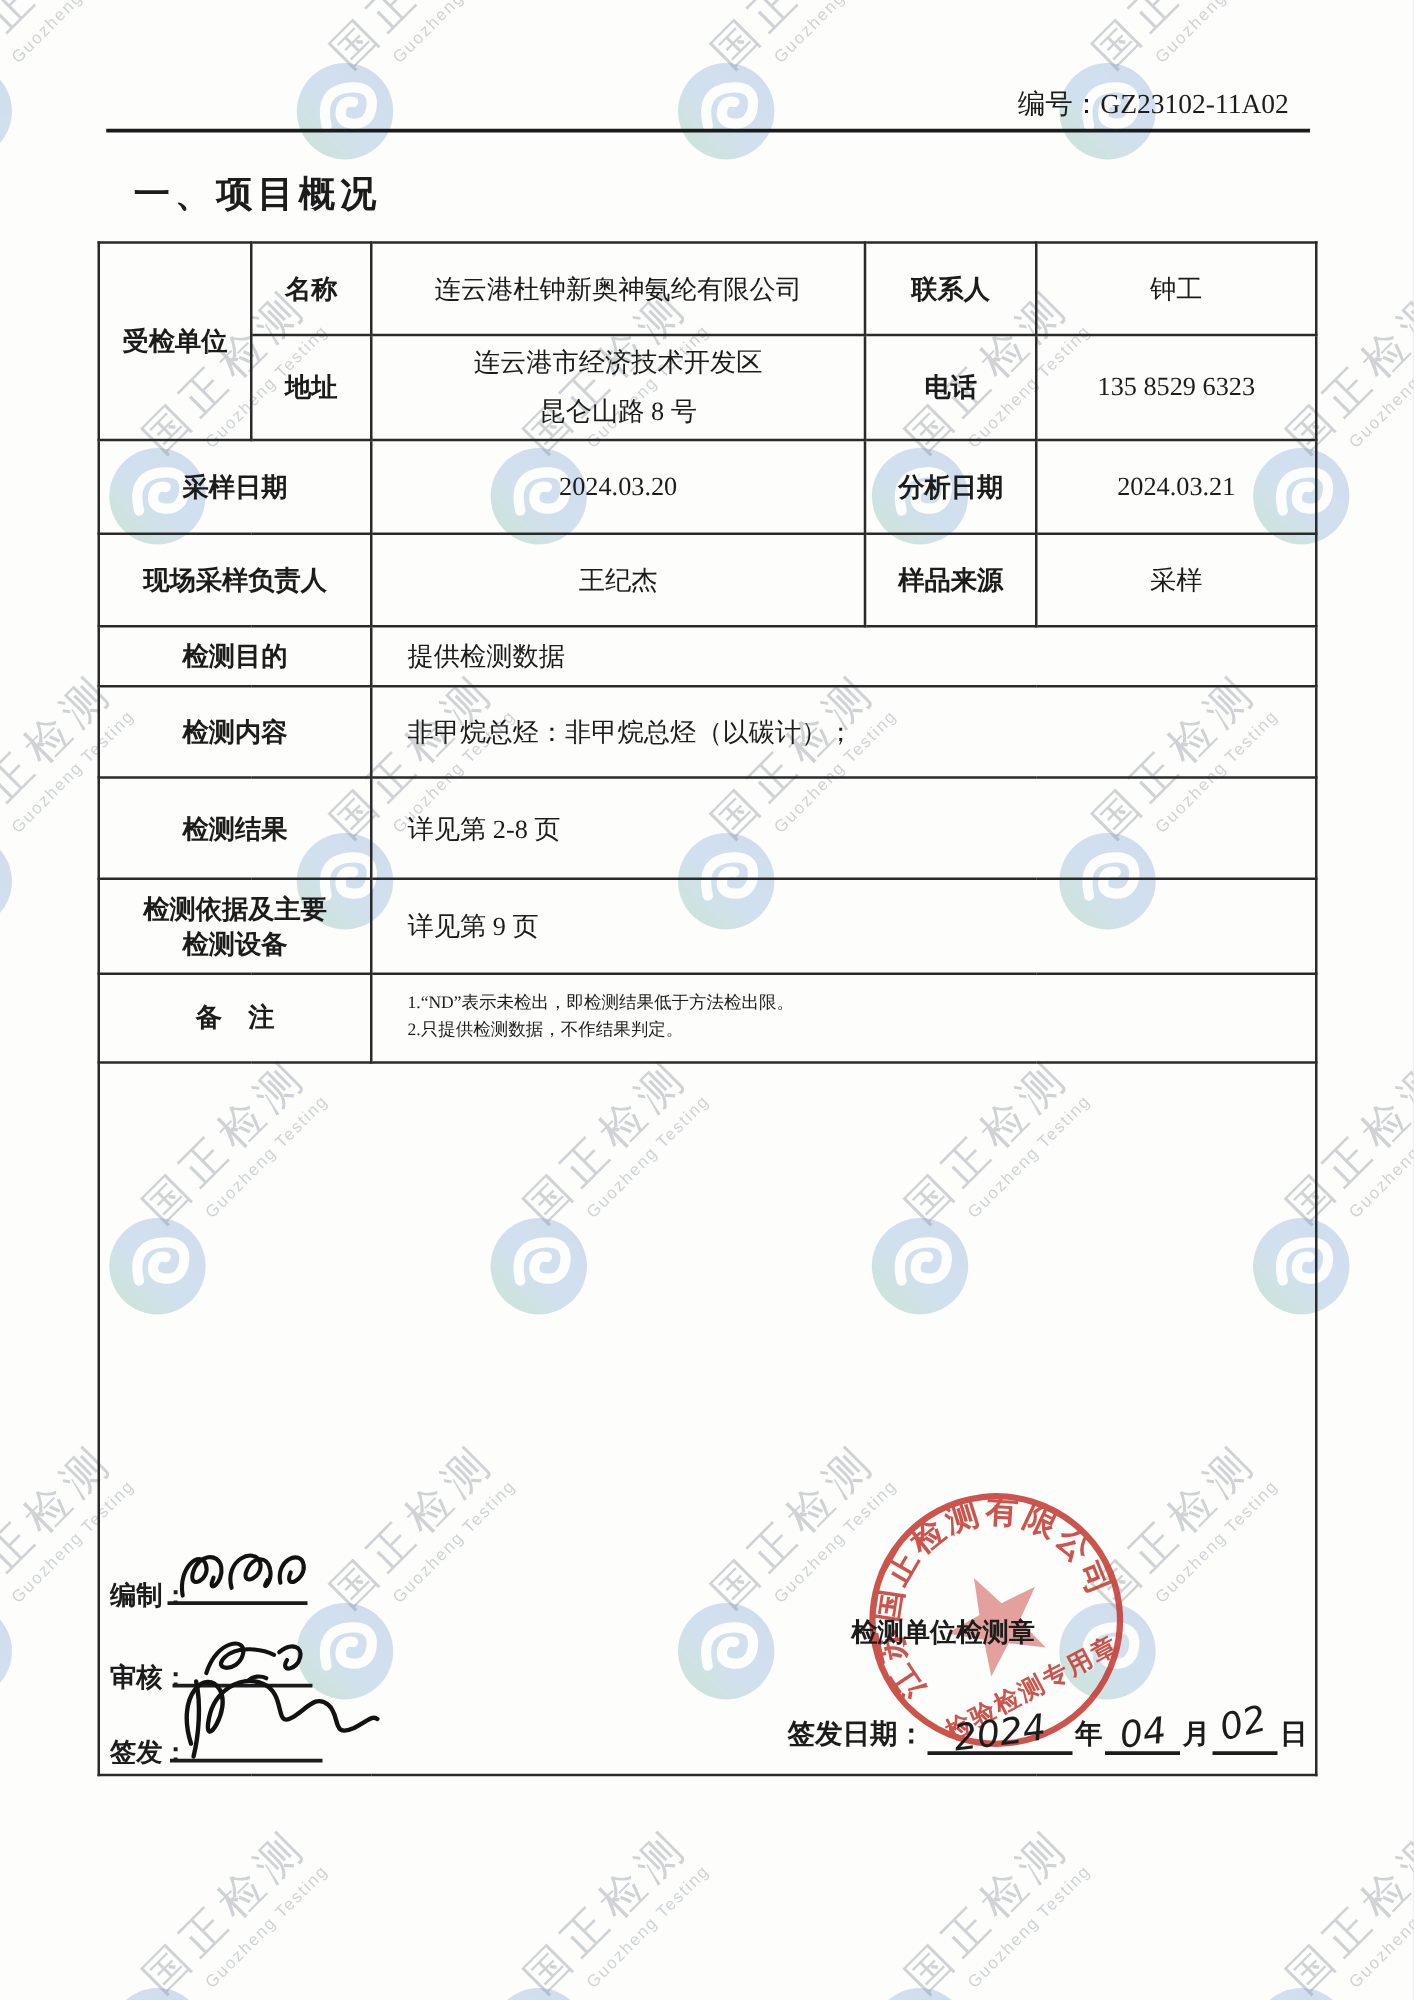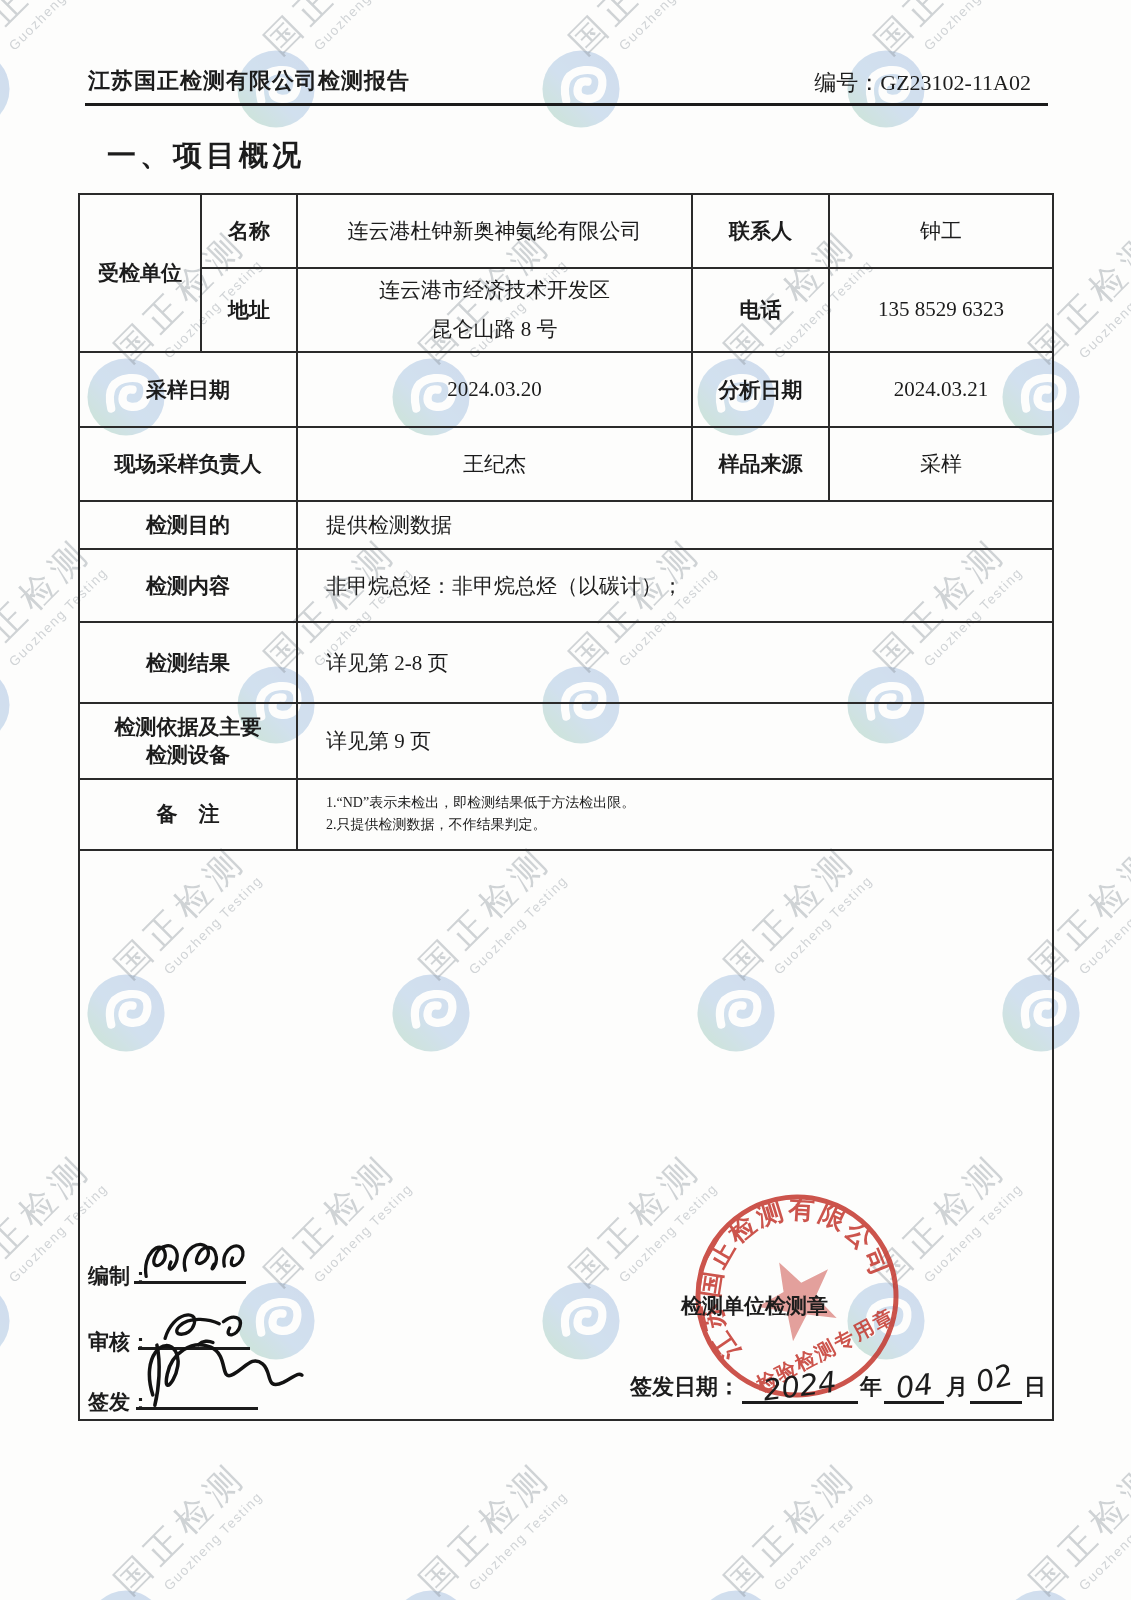--- a/index.html
+++ b/index.html
@@ -50,21 +50,21 @@
   .sig-underline{position:absolute;height:3px;background:#1c1c1c;}
   .sig-scribble{position:absolute;}
   
   .stamp-svg{position:absolute;left:689px;top:1188px;transform:rotate(-28deg);opacity:.85;}
   .stamp-ring{stroke:#c4372e;fill:none;}
   .stamp-star{fill:#c4372e;opacity:.55;}
   .stamp-ring-text{fill:#c4372e;font-size:26px;letter-spacing:3px;font-weight:bold;font-family:"Liberation Serif","DejaVu Serif",serif;}
   .stamp-inner-text{fill:#c4372e;font-size:20px;letter-spacing:2px;font-weight:bold;font-family:"Liberation Serif","DejaVu Serif",serif;}
   .stamp-caption{position:absolute;left:681px;top:1292px;font-size:21px;font-weight:bold;z-index:3;}
   
-  .issue-date{position:absolute;left:630px;top:1372px;display:flex;align-items:flex-end;z-index:3;}
+  .issue-date{position:absolute;left:630px;top:1372px;display:flex;align-items:center;z-index:3;}
   .issue-date .idl{font-size:22px;font-weight:bold;padding-bottom:2px;}
   .blank{display:inline-block;border-bottom:3px solid #1c1c1c;text-align:center;margin:0 2px;}
   .blank.year{width:116px;}
   .blank.month{width:60px;}
   .blank.day{width:52px;}
   .hand{
     display:inline-block;font-size:29px;font-style:italic;
     font-family:"DejaVu Sans","Liberation Sans",sans-serif;
     transform:rotate(-7deg);line-height:.95;
   }
@@ -325,21 +325,20 @@
         </svg>
         <div class="wm-text">
           <span class="wm-cn">国正检测</span>
           <span class="wm-en">Guozheng Testing</span>
         </div>
       </div>
     </div>
 
   <div class="content">
 
-    <div class="hdr-title">江苏国正检测有限公司检测报告</div>
     <div class="hdr-no"><span>编号：</span><span>GZ23102-11A02</span></div>
     <div class="hdr-rule"></div>
 
     <div class="section-title">一、项目概况</div>
 
     <table class="ov-table">
       <colgroup>
         <col style="width:122px">
           <col style="width:96px">
           <col style="width:395px">

